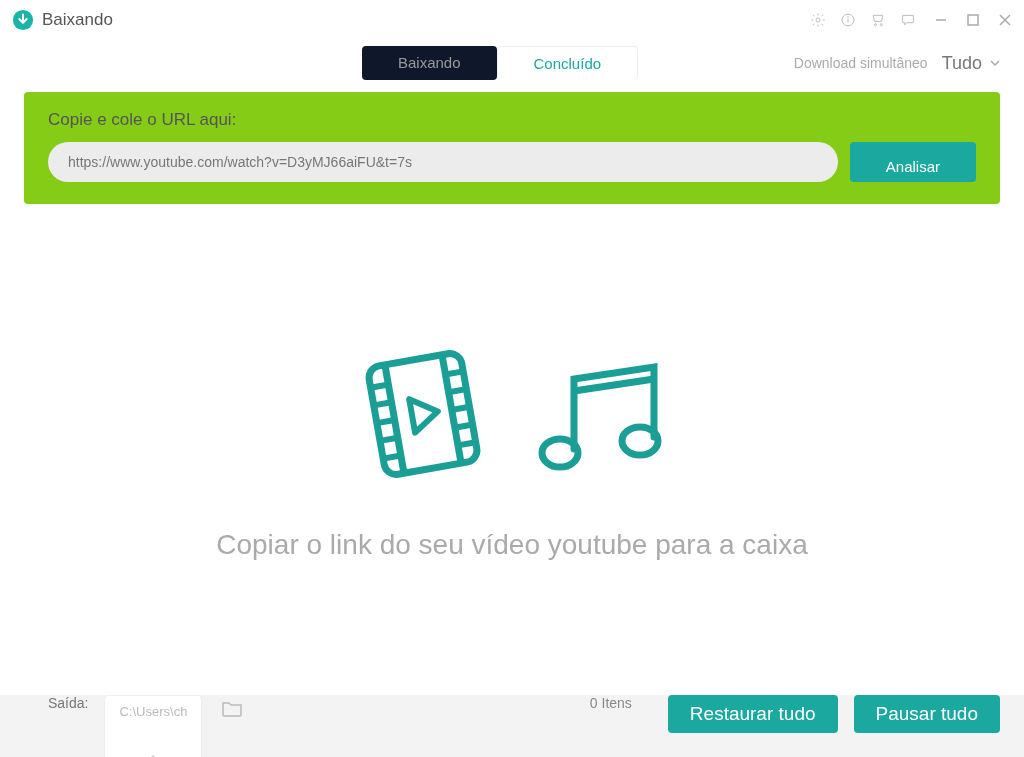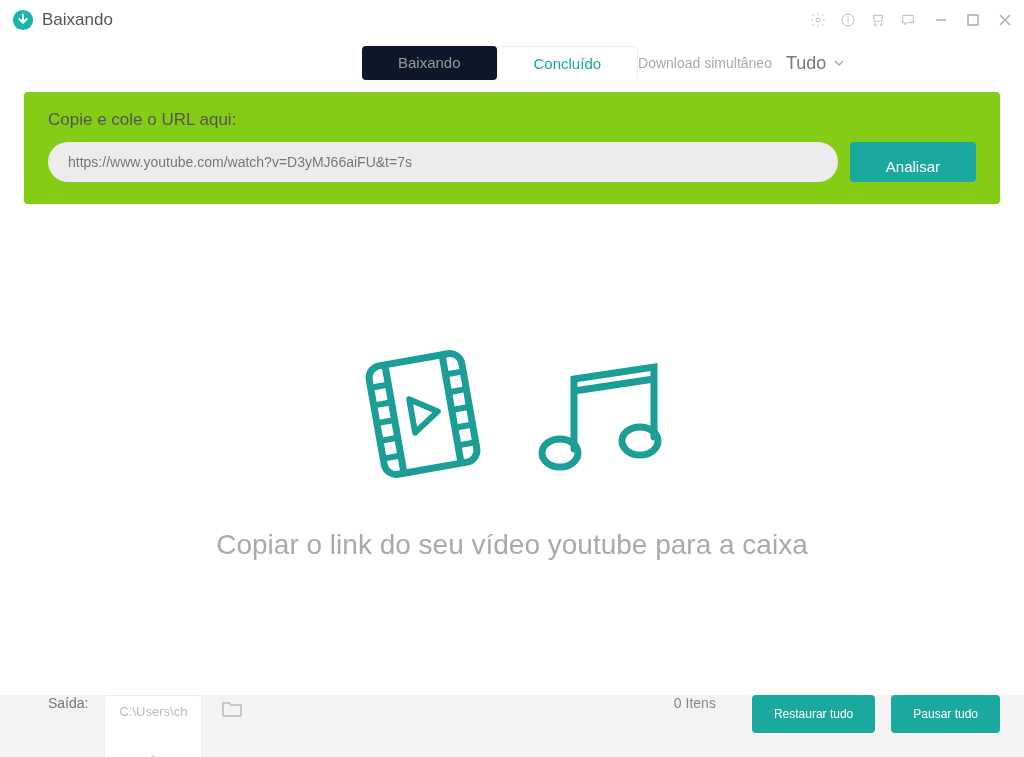--- a/index.html
+++ b/index.html
@@ -10,38 +10,38 @@
 .titlebar-spacer { flex: 1; }
 .titlebar-icons { display: flex; gap: 14px; align-items: center; }
 .titlebar-icons svg { width: 16px; height: 16px; stroke: #bbb; fill: none; stroke-width: 1.5; cursor: pointer; }
 .win-controls { display: flex; gap: 18px; margin-left: 18px; align-items: center; }
 .win-controls svg { width: 14px; height: 14px; stroke: #aaa; fill: none; stroke-width: 1.5; cursor: pointer; }
 .tabs-row { height: 46px; display: flex; align-items: center; padding: 0 24px 0 0; }
 .tabs-spacer-left { flex: 1; }
 .tabs { display: flex; gap: 0; }
 .tab { padding: 8px 36px; font-size: 15px; color: #999; cursor: pointer; background: #0f172a; border-radius: 4px; }
 .tab.active { color: #1aa89f; background: #fff; border: 1px solid #eee; border-bottom: none; }
-.tabs-spacer-right { flex: 1; display: flex; align-items: center; gap: 14px; }
+.tabs-spacer-right { flex: 1; display: flex; justify-content: flex-end; align-items: center; gap: 14px; }
 .simul-label { font-size: 14px; color: #aaa; }
 .simul-select { font-size: 18px; color: #777; display: flex; align-items: center; gap: 8px; cursor: pointer; }
 .url-section { margin: 6px 24px 0; background: #84cc16; border-radius: 4px; padding: 18px 24px 22px; }
 .url-label { font-size: 17px; color: #555; margin-bottom: 12px; }
 .url-row { display: flex; gap: 12px; align-items: center; }
 .url-input { flex: 1; height: 40px; background: #ececec; border: none; border-radius: 20px; padding: 0 20px; font-size: 14px; color: #777; outline: none; }
 .analyze-btn { height: 40px; padding: 16px 36px; background: #1aa89f; color: #fff; border: none; border-radius: 4px; font-size: 15px; cursor: pointer; }
 .empty-area { flex: 1; display: flex; flex-direction: column; align-items: center; justify-content: center; gap: 40px; }
 .empty-icons { display: flex; gap: 28px; align-items: flex-end; }
 .empty-text { font-size: 28px; color: #aaa; font-weight: 400; }
 .footer { height: 62px; background: #f3f3f3; display: flex; align-items: flex-start; padding: 0 24px 0 48px; gap: 16px; }
 .output-label { font-size: 14px; color: #777; }
 .output-path { background: #fff; border: 1px solid #eee; border-radius: 4px; padding: 8px 14px; font-size: 13px; color: #bbb; display: flex; align-items: center; gap: 36px; cursor: pointer; flex-direction: column; }
 .folder-btn { width: 28px; height: 28px; display: flex; align-items: center; justify-content: center; cursor: pointer; }
 .footer-spacer { flex: 1; }
 .items-count { font-size: 14px; color: #888; margin-right: 20px; }
-.footer-btn { height: 38px; padding: 0 22px; background: #1aa89f; color: #fff; border: none; border-radius: 4px; font-size: 12px; cursor: pointer; font-weight: 500; }
+.footer-btn { height: 38px; padding: 0 22px; background: #1aa89f; color: #fff; border: none; border-radius: 4px; font-size: 19px; cursor: pointer; font-weight: 500; }
 </style>
 </head>
 <body>
 
 <div class="titlebar">
   <div class="logo">
     <svg viewBox="0 0 24 24" width="22" height="22">
       <circle cx="12" cy="12" r="11" fill="#1ab5a8"></circle>
       <path d="M12 6 v8 M8 11 l4 4 l4 -4" stroke="#fff" stroke-width="2.2" fill="none" stroke-linecap="round" stroke-linejoin="round"></path>
     </svg>

